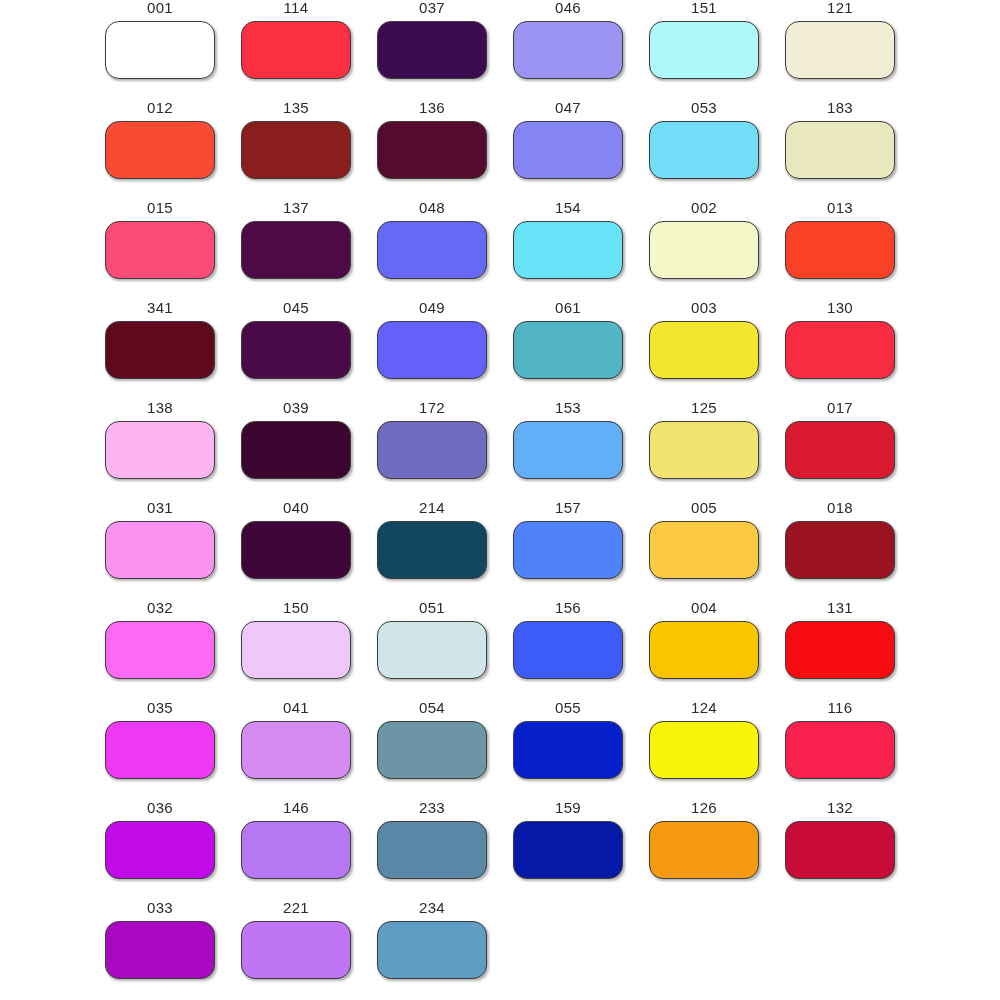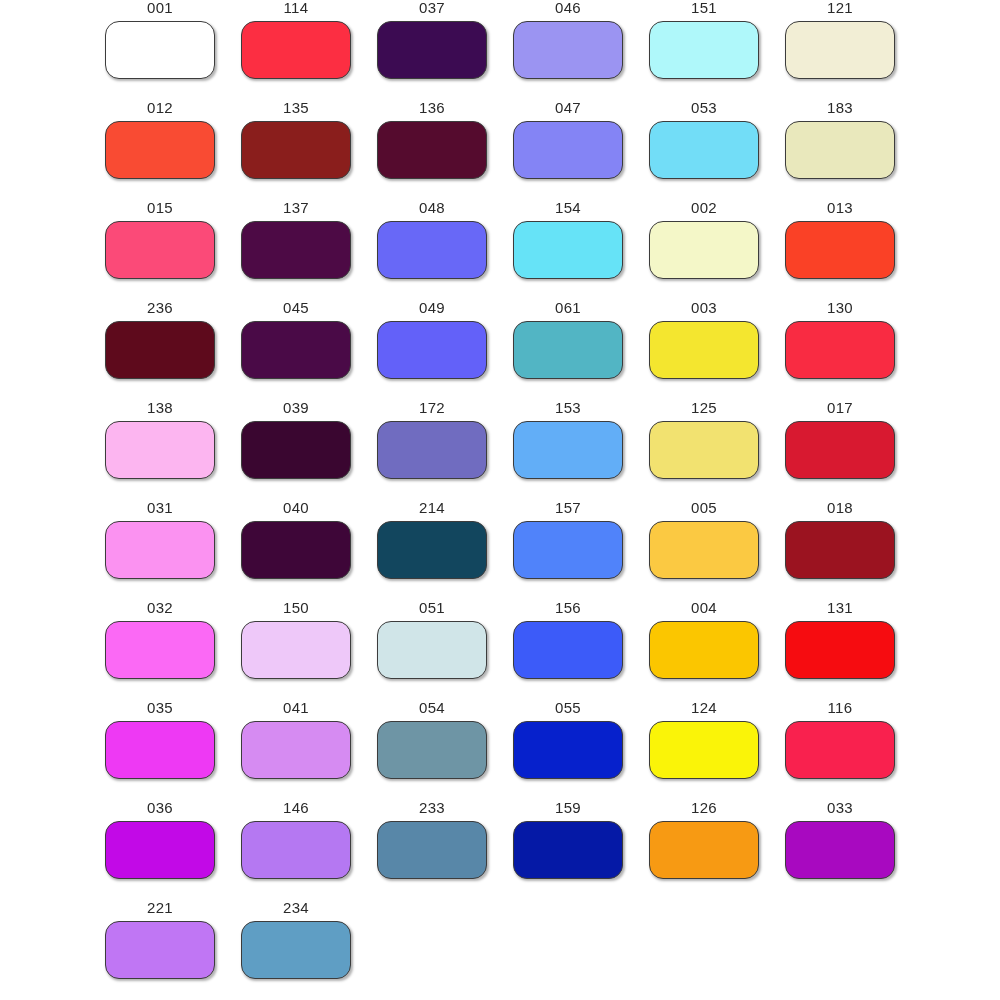--- a/index.html
+++ b/index.html
@@ -120,21 +120,21 @@
     </div>
     <div class="swatch-cell">
       <div class="swatch-label">002</div>
       <div class="swatch-chip" style="background-color: rgb(244, 247, 200);"></div>
     </div>
     <div class="swatch-cell">
       <div class="swatch-label">013</div>
       <div class="swatch-chip" style="background-color: rgb(250, 65, 38);"></div>
     </div>
     <div class="swatch-cell">
-      <div class="swatch-label">236</div>
+      <div class="swatch-label">341</div>
       <div class="swatch-chip" style="background-color: rgb(94, 10, 28);"></div>
     </div>
     <div class="swatch-cell">
       <div class="swatch-label">045</div>
       <div class="swatch-chip" style="background-color: rgb(74, 10, 71);"></div>
     </div>
     <div class="swatch-cell">
       <div class="swatch-label">049</div>
       <div class="swatch-chip" style="background-color: rgb(99, 97, 249);"></div>
     </div>
@@ -258,20 +258,24 @@
       <div class="swatch-label">233</div>
       <div class="swatch-chip" style="background-color: rgb(88, 135, 168);"></div>
     </div>
     <div class="swatch-cell">
       <div class="swatch-label">159</div>
       <div class="swatch-chip" style="background-color: rgb(5, 25, 166);"></div>
     </div>
     <div class="swatch-cell">
       <div class="swatch-label">126</div>
       <div class="swatch-chip" style="background-color: rgb(247, 154, 19);"></div>
+    </div>
+    <div class="swatch-cell">
+      <div class="swatch-label">132</div>
+      <div class="swatch-chip" style="background-color: rgb(199, 11, 54);"></div>
     </div>
     <div class="swatch-cell">
       <div class="swatch-label">033</div>
       <div class="swatch-chip" style="background-color: rgb(168, 9, 192);"></div>
     </div>
     <div class="swatch-cell">
       <div class="swatch-label">221</div>
       <div class="swatch-chip" style="background-color: rgb(192, 118, 244);"></div>
     </div>
     <div class="swatch-cell">

